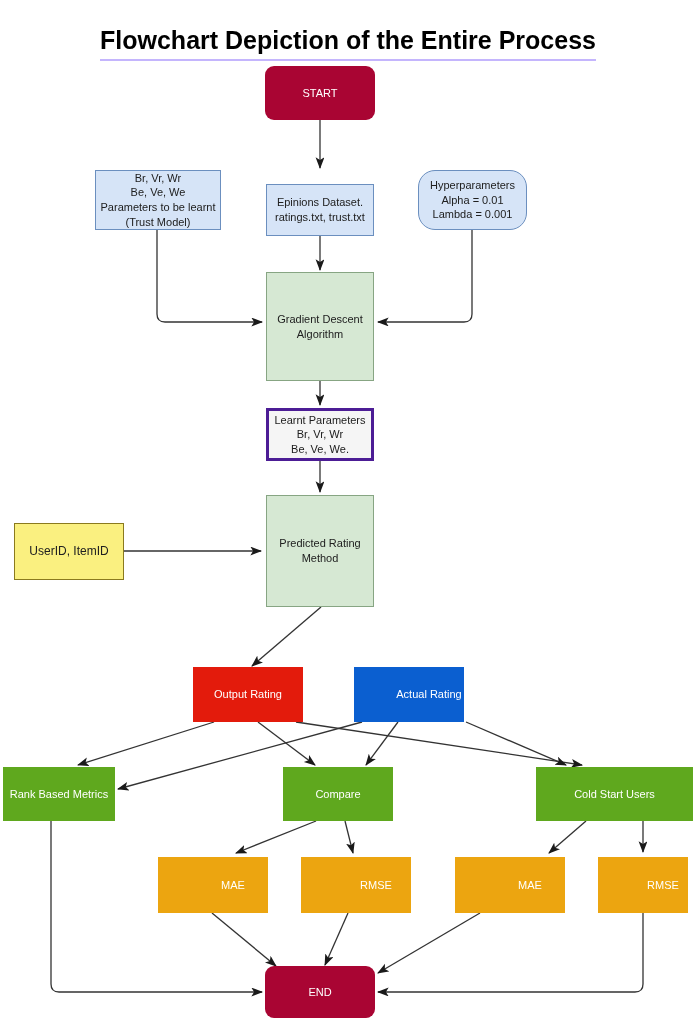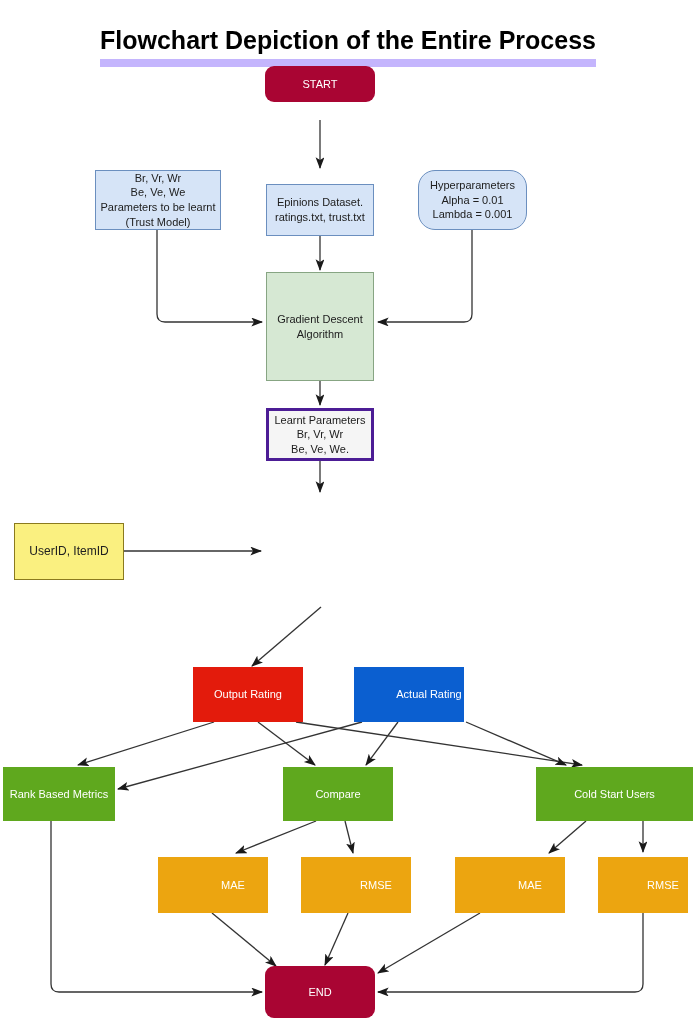--- a/index.html
+++ b/index.html
@@ -32,21 +32,21 @@
     left: 0;
     top: 26px;
     width: 696px;
     text-align: center;
     font-size: 25px;
     font-weight: bold;
     color: #000000;
     letter-spacing: 0px;
   }
   .title span {
-    border-bottom: 8px solid #c4b5fd;
+    border-bottom: 2px solid #c4b5fd;
     padding-bottom: 5px;
   }
   .node {
     position: absolute;
     box-sizing: border-box;
     display: flex;
     align-items: center;
     justify-content: center;
     text-align: center;
     line-height: 1.32;
@@ -165,21 +165,21 @@
       <path d="M348,913 L325,965"></path>
 
       <path d="M480,913 L378,973"></path>
 
       <path d="M643,913 L643,984 Q643,992 635,992 L378,992"></path>
 
       <path d="M51,821 L51,984 Q51,992 59,992 L262,992"></path>
     </g>
   </svg>
 
-  <div class="node n-term" style="left:265px; top:66px; width:110px; height:36px;">
+  <div class="node n-term" style="left:265px; top:66px; width:110px; height:54px;">
     <span>START</span>
   </div>
 
   <div class="node n-data" style="left:95px; top:170px; width:126px; height:60px;">
     <span>Br, Vr, Wr
 Be, Ve, We
 Parameters to be learnt
 (Trust Model)</span>
   </div>
 
@@ -202,20 +202,24 @@
   <div class="node n-plain" style="left:266px; top:408px; width:108px; height:53px;">
     <span>Learnt Parameters
 Br, Vr, Wr
 Be, Ve, We.</span>
   </div>
 
   <div class="node n-input" style="left:14px; top:523px; width:110px; height:57px;">
     <span>UserID, ItemID</span>
   </div>
 
+  <div class="node n-proc" style="left:266px; top:495px; width:108px; height:112px;">
+    <span>Predicted Rating
+Method</span>
+  </div>
 
   <div class="node n-red" style="left:193px; top:667px; width:110px; height:55px;">
     <span>Output Rating</span>
   </div>
 
   <div class="node n-blue" style="left:354px; top:667px; width:110px; height:55px;padding-left:40px;">
     <span>Actual Rating</span>
   </div>
 
   <div class="node n-green" style="left:283px; top:767px; width:110px; height:54px;">

